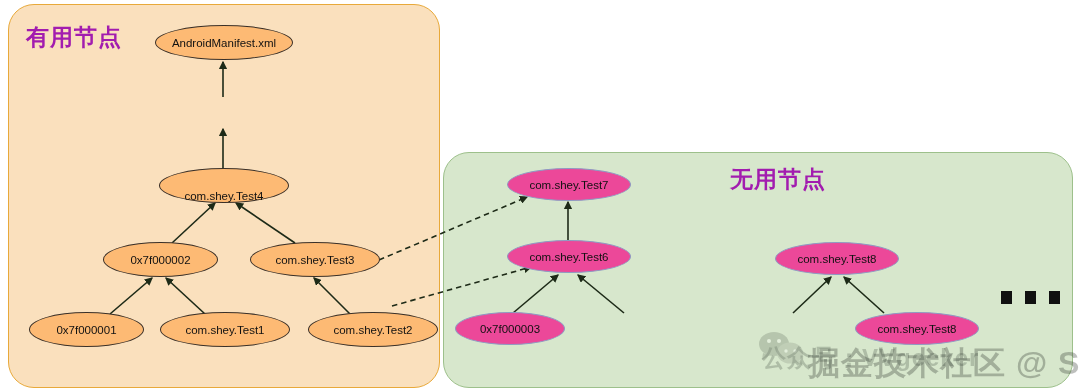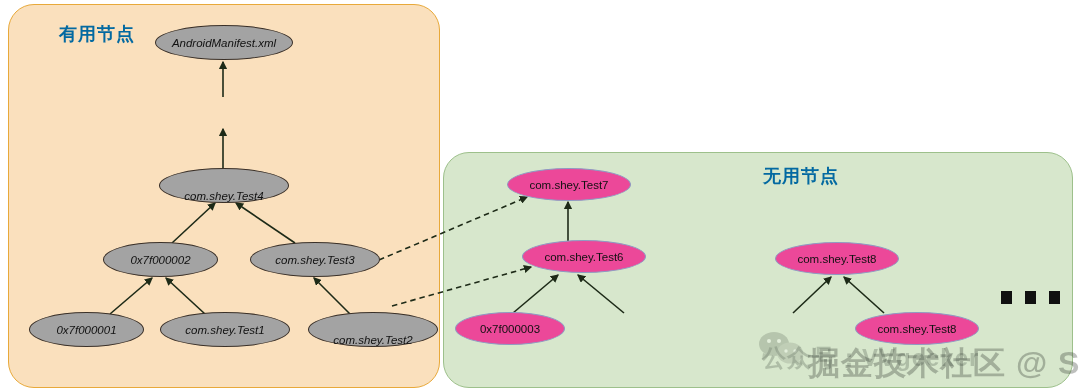--- a/index.html
+++ b/index.html
@@ -35,26 +35,25 @@
     left: 443px;
     top: 152px;
     width: 630px;
     height: 236px;
     background: #d7e7cc;
     border: 1.5px solid #9dc08b;
     border-radius: 26px;
   }
   .panel-title {
     position: absolute;
-    font-size: 18px;
+    font-size: 23px;
     font-weight: bold;
-    color: #0369a1;
+    color: #a21caf;
     letter-spacing: 1px;
     white-space: nowrap;
-    margin-left: 33px;
   }
   #title-useful { left: 26px; top: 22px; }
   #title-useless { left: 730px; top: 164px; }
 
   svg#edges {
     position: absolute;
     left: 0; top: 0;
     width: 1080px;
     height: 390px;
     pointer-events: none;
@@ -66,23 +65,22 @@
     align-items: center;
     justify-content: center;
     box-sizing: border-box;
     border-radius: 50%;
     font-size: 11.5px;
     color: #111111;
     white-space: nowrap;
     text-align: center;
   }
   .node.white {
-    background: #a3a3a3;
+    background: #fdba74;
     border: 1.4px solid #3a3028;
-    font-style: italic;
   }
   .node.blue {
     background: #ec4899;
     border: 1.2px solid #8e9ac2;
   }
 
   #ellipsis-dots {
     position: absolute;
     left: 1001px;
     top: 291px;
@@ -184,29 +182,29 @@
   </div>
 
   <div class="node white" style="left:29px; top:312px; width:115px; height:35px;justify-content:center;">
     <span>0x7f000001</span>
   </div>
 
   <div class="node white" style="left:160px; top:312px; width:130px; height:35px;">
     <span>com.shey.Test1</span>
   </div>
 
-  <div class="node white" style="left:308px; top:312px; width:130px; height:35px;align-items:flex-end;">
+  <div class="node white" style="left:308px; top:312px; width:130px; height:35px;">
     <span>com.shey.Test2</span>
   </div>
 
   <div class="node blue" style="left:507px; top:168px; width:124px; height:33px;">
     <span>com.shey.Test7</span>
   </div>
 
-  <div class="node blue" style="left:522px; top:240px; width:124px; height:33px;">
+  <div class="node blue" style="left:507px; top:240px; width:124px; height:33px;">
     <span>com.shey.Test6</span>
   </div>
 
   <div class="node blue" style="left:455px; top:312px; width:110px; height:33px;">
     <span>0x7f000003</span>
   </div>
 
 
   <div class="node blue" style="left:775px; top:242px; width:124px; height:33px;">
     <span>com.shey.Test8</span>

